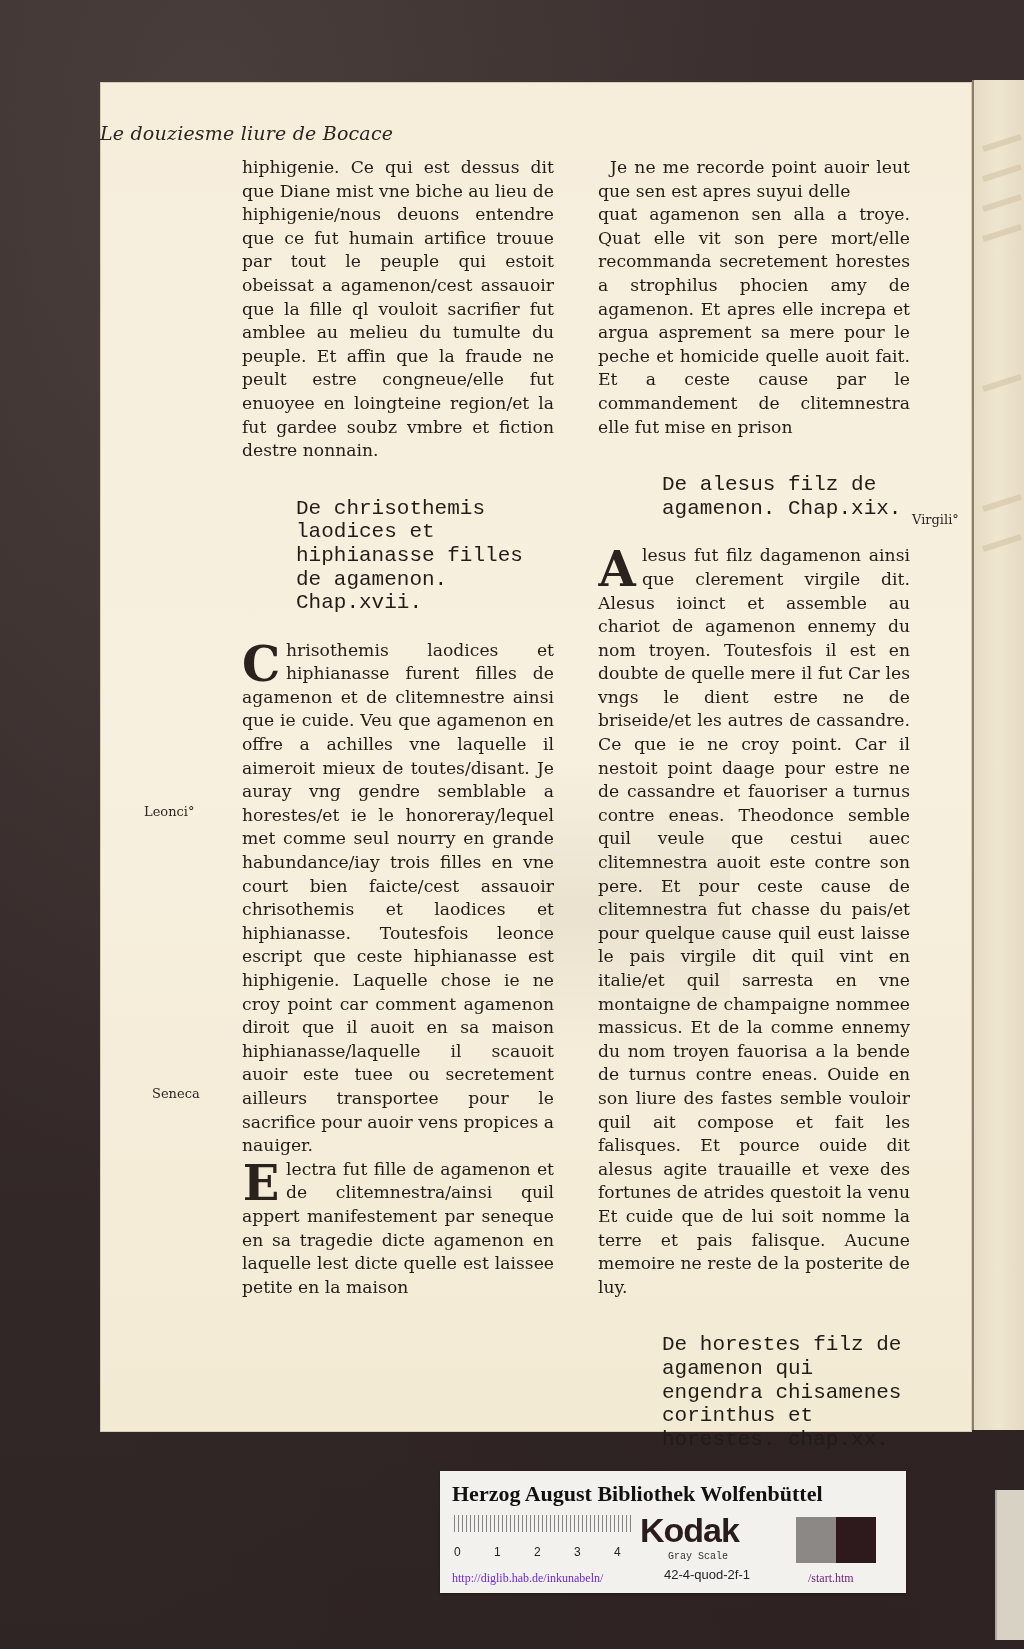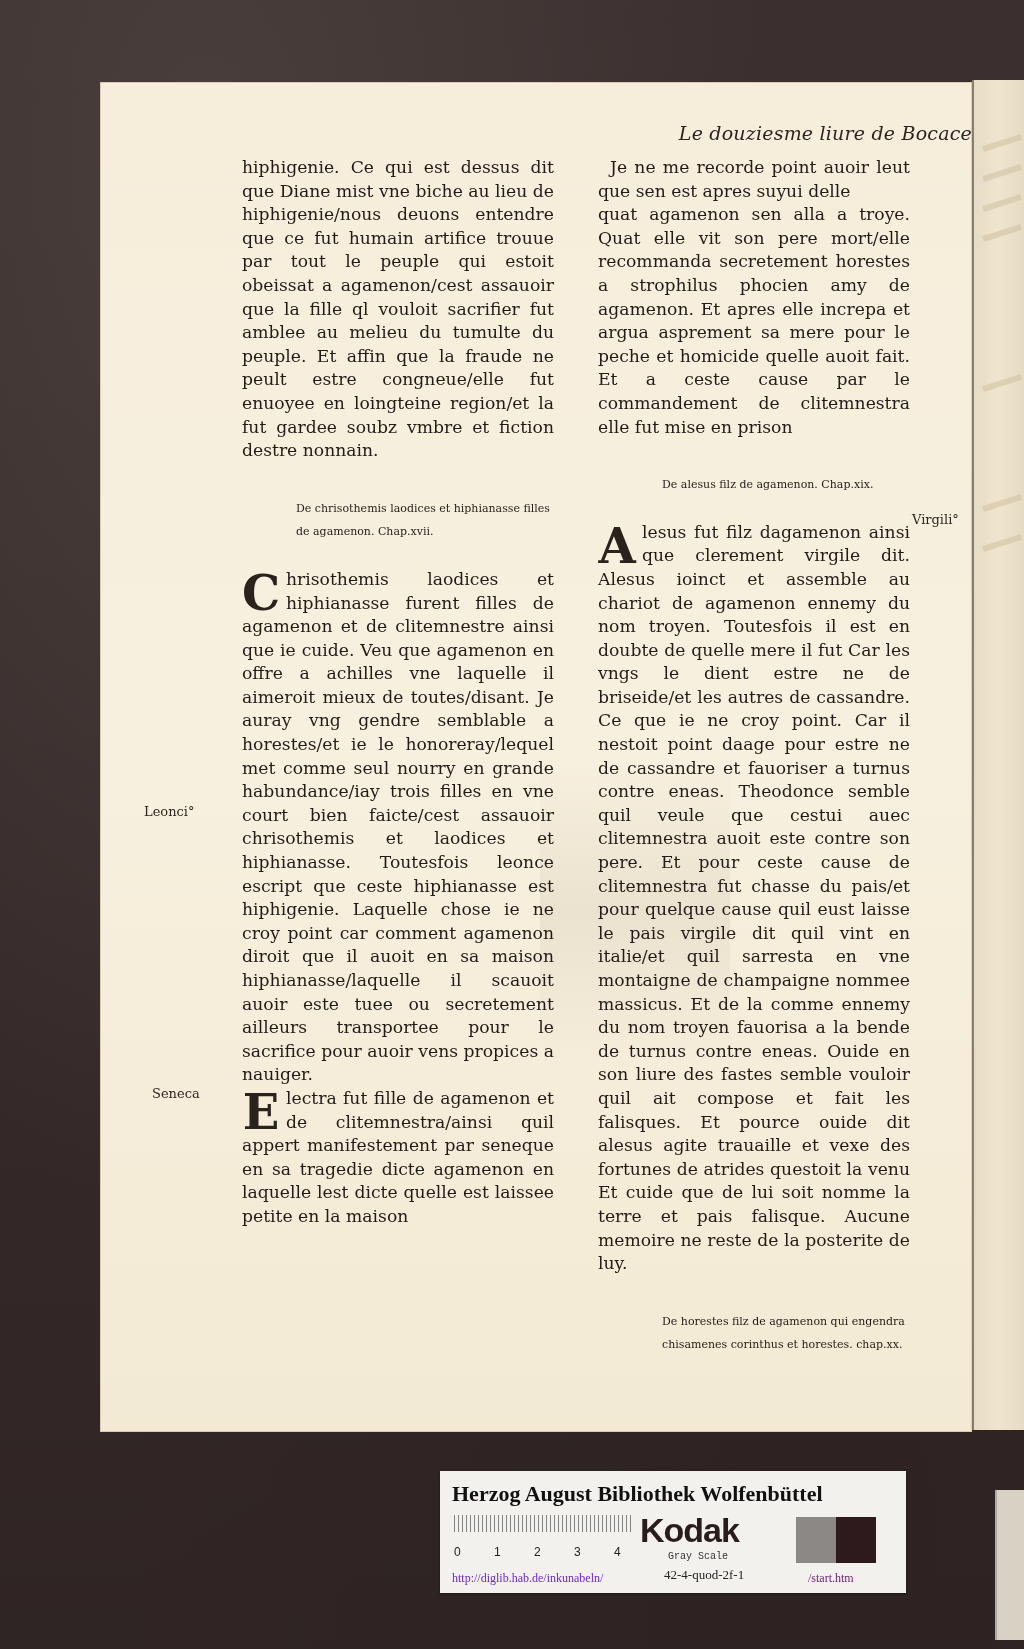--- a/index.html
+++ b/index.html
@@ -31,33 +31,33 @@
   .right-tab span{
     position:absolute;left:6px;top:20px;font-size:10px;color:#333;
     writing-mode:vertical-rl;font-family:"DejaVu Sans",sans-serif;
   }
   .page{
     position:absolute;left:100px;top:82px;width:872px;height:1350px;
     background:linear-gradient(180deg,#f6eedb 0%,#f7f0de 50%,#f3ead4 100%);
     box-shadow:0 0 0 1px #d9ccb2 inset;
   }
   .running-head{
-    position:absolute;left:0;right:0;top:40px;text-align:right;
+    position:absolute;left:0;right:0;top:40px;text-align:left;
     font-size:19px;color:#2b2420;letter-spacing:.2px;font-style:italic;
   }
   .col{
     position:absolute;top:74px;width:312px;
     font-size:17.2px;line-height:23.6px;color:#221c18;
     font-family:"DejaVu Serif",serif;
   }
   .col.left{left:142px;}
   .col.right{left:498px;}
   .para{margin:0 0 0 0;text-align:justify;}
   .heading{
-    margin:34px 0 24px 54px;font-size:11px;line-height:23.6px;
+    margin:34px 0 24px 54px;font-size:21px;line-height:23.6px;font-family:Liberation Mono, monospace;
   }
   .right .heading{margin-left:64px;}
   .dropcap-para{position:relative;margin-top:0;}
   .dropcap{
     float:left;width:38px;height:42px;margin:4px 6px 0 0;
     font-size:48px;line-height:42px;font-weight:bold;color:#2a221d;
     font-family:"DejaVu Serif",serif;text-align:center;
   }
   .indent{text-indent:12px;}
   .marg{
@@ -88,21 +88,21 @@
     position:absolute;left:200px;top:40px;font-family:"Liberation Sans",sans-serif;
     font-weight:bold;font-size:34px;color:#2a1c1c;letter-spacing:-1px;
   }
   .gray-scale{
     position:absolute;left:228px;top:80px;font-family:Liberation Mono, monospace;font-size:10px;color:#333;
   }
   .patch{position:absolute;top:46px;height:46px;}
   .patch.mid{left:356px;width:40px;background:#8b8886;}
   .patch.dark{left:396px;width:40px;background:#2e1a1c;}
   .url{position:absolute;left:12px;top:100px;font-family:"Liberation Serif",serif;font-size:12px;color:#6d28d9;}
-  .sig{position:absolute;left:224px;top:96px;font-family:Liberation Serif, serif;font-size:13px;color:#222;}
+  .sig{position:absolute;left:224px;top:96px;font-family:Liberation Sans, sans-serif;font-size:13px;color:#222;}
   .start{position:absolute;left:368px;top:100px;font-family:"Liberation Serif",serif;font-size:12px;color:#701a75;}
 </style>
 </head>
 <body>
 
 <div class="backdrop"></div>
 
 <div class="right-page">
   <div class="ghost" style="top:60px"></div>
   <div class="ghost" style="top:90px"></div>

